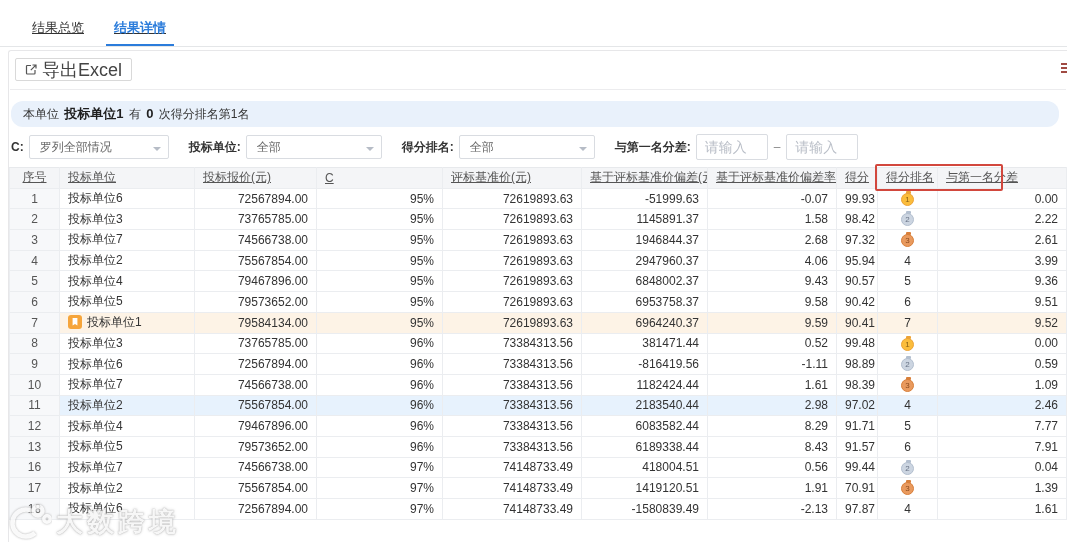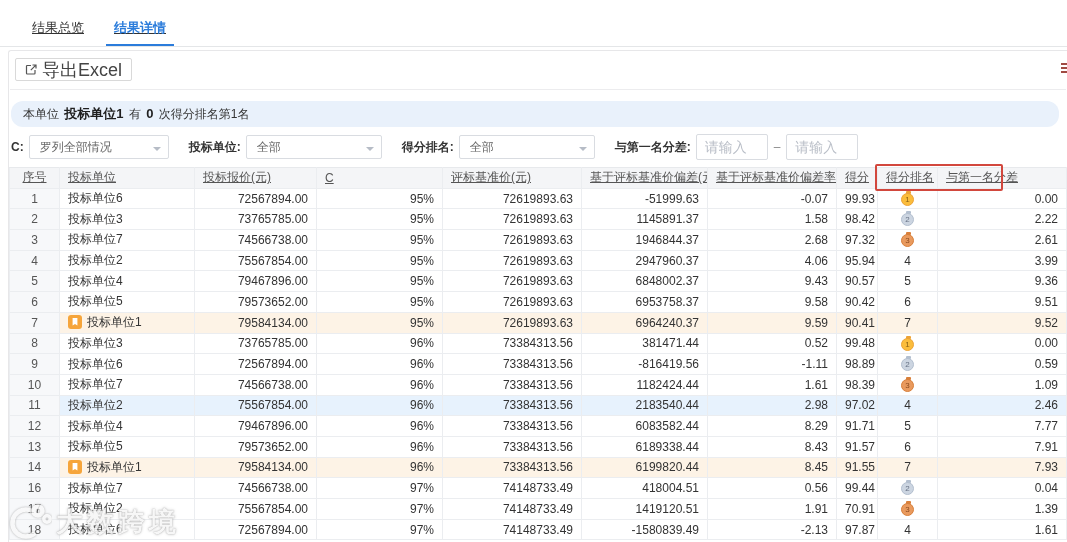--- a/index.html
+++ b/index.html
@@ -313,35 +313,20 @@
               <td><span>投标单位5</span></td>
               <td class="num">79573652.00</td>
               <td class="num">96%</td>
               <td class="num">73384313.56</td>
               <td class="num">6189338.44</td>
               <td class="num">8.43</td>
               <td class="num">91.57</td>
               <td class="c-rank"><span>6</span></td>
               <td class="num">7.91</td>
             </tr>
-            <tr class="hl-orange">
-              <td class="c-no">14</td>
-              <td><span class="unit-badge"><svg width="14" height="14" viewBox="0 0 14 14">
-                    <rect width="14" height="14" rx="3" fill="#f6a53b"></rect>
-                    <path d="M4.6 3h4.8v7.6L7 8.9l-2.4 1.7z" fill="#fff"></path>
-                  </svg></span><span>投标单位1</span></td>
-              <td class="num">79584134.00</td>
-              <td class="num">96%</td>
-              <td class="num">73384313.56</td>
-              <td class="num">6199820.44</td>
-              <td class="num">8.45</td>
-              <td class="num">91.55</td>
-              <td class="c-rank"><span>7</span></td>
-              <td class="num">7.93</td>
-            </tr>
             <tr>
               <td class="c-no">16</td>
               <td><span>投标单位7</span></td>
               <td class="num">74566738.00</td>
               <td class="num">97%</td>
               <td class="num">74148733.49</td>
               <td class="num">418004.51</td>
               <td class="num">0.56</td>
               <td class="num">99.44</td>
               <td class="c-rank"><span class="medal m2">2</span></td>

